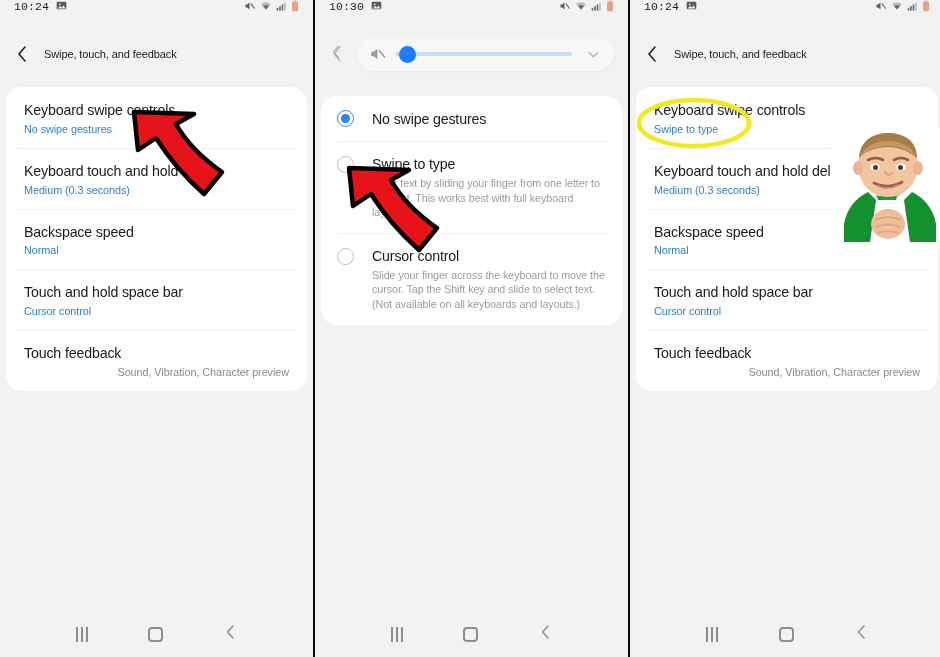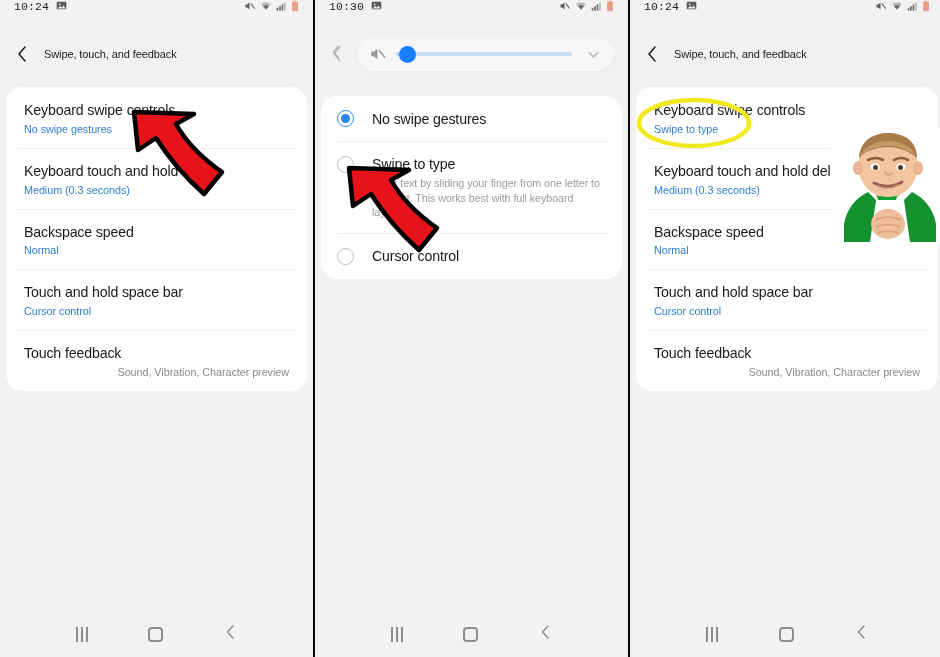--- a/index.html
+++ b/index.html
@@ -410,20 +410,21 @@
         <span class="radio"></span>
         <span class="rbody">
           <span class="rtitle" style="display:block">Swipe to type</span>
           <span class="rdesc" style="display:block">Enter text by sliding your finger from one letter to the next. This works best with full keyboard layouts.</span>
         </span>
       </div>
       <div class="rrow">
         <span class="radio"></span>
         <span class="rbody">
           <span class="rtitle" style="display:block">Cursor control</span>
+          <span class="rdesc" style="display:block">Slide your finger across the keyboard to move the cursor. Tap the Shift key and slide to select text. (Not available on all keyboards and layouts.)</span>
         </span>
       </div>
     </div>
 
     <div class="anno" style="left:26px; top:152px;">
       <svg width="120" height="110" viewBox="0 0 120 110">
         <path d="M8 16 L12 54 L30 42 C44 64 60 82 78 98 L96 76 C76 62 60 46 50 28 L68 18 Z" fill="#e8121a" stroke="#000000" stroke-width="4.5" stroke-linejoin="round"></path>
       </svg>
     </div>
 

